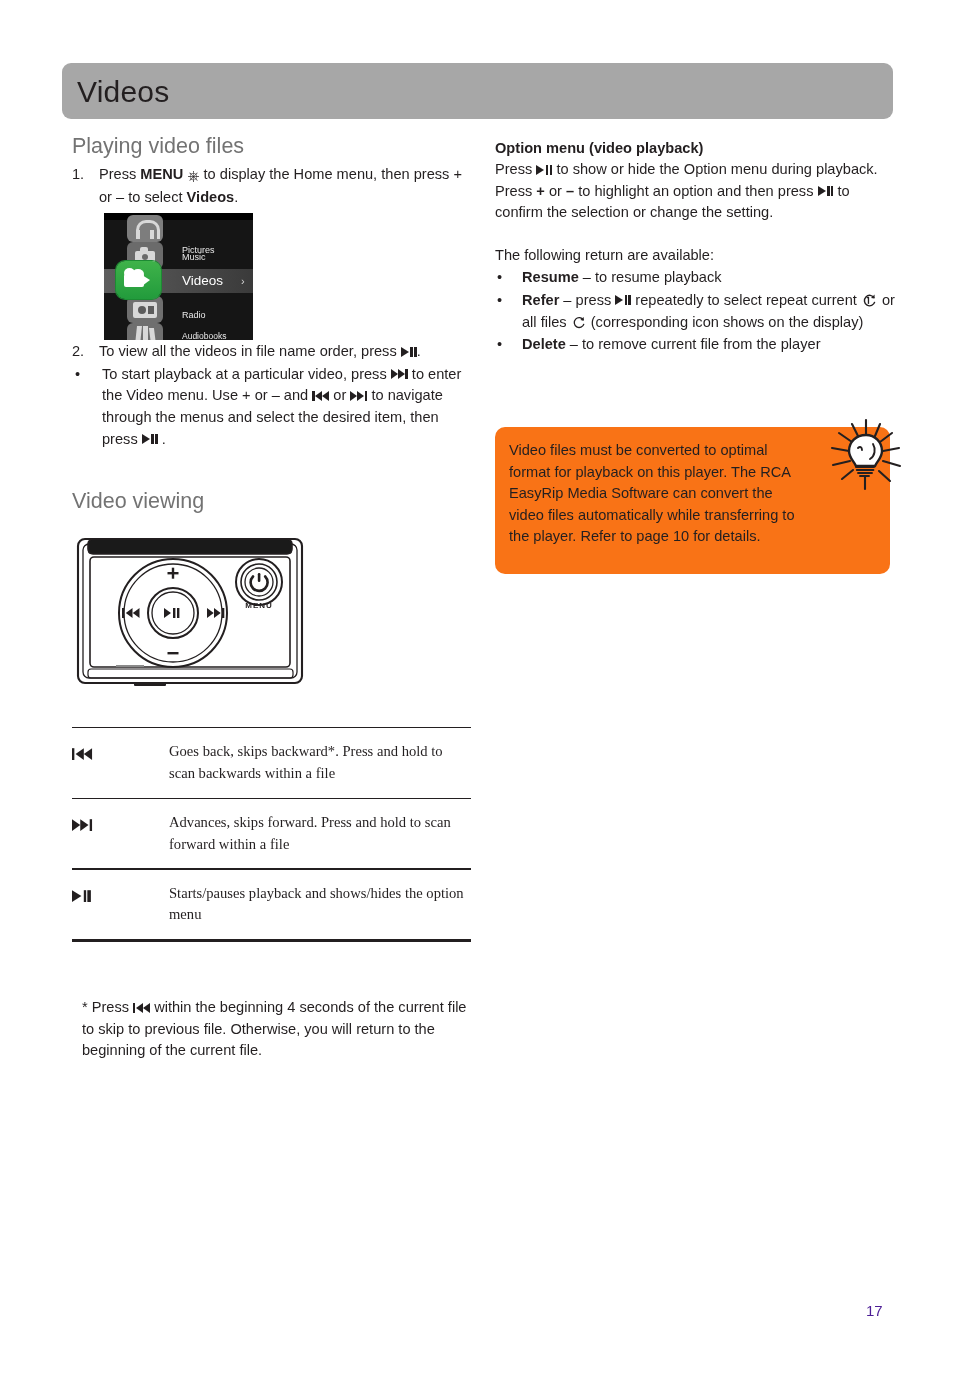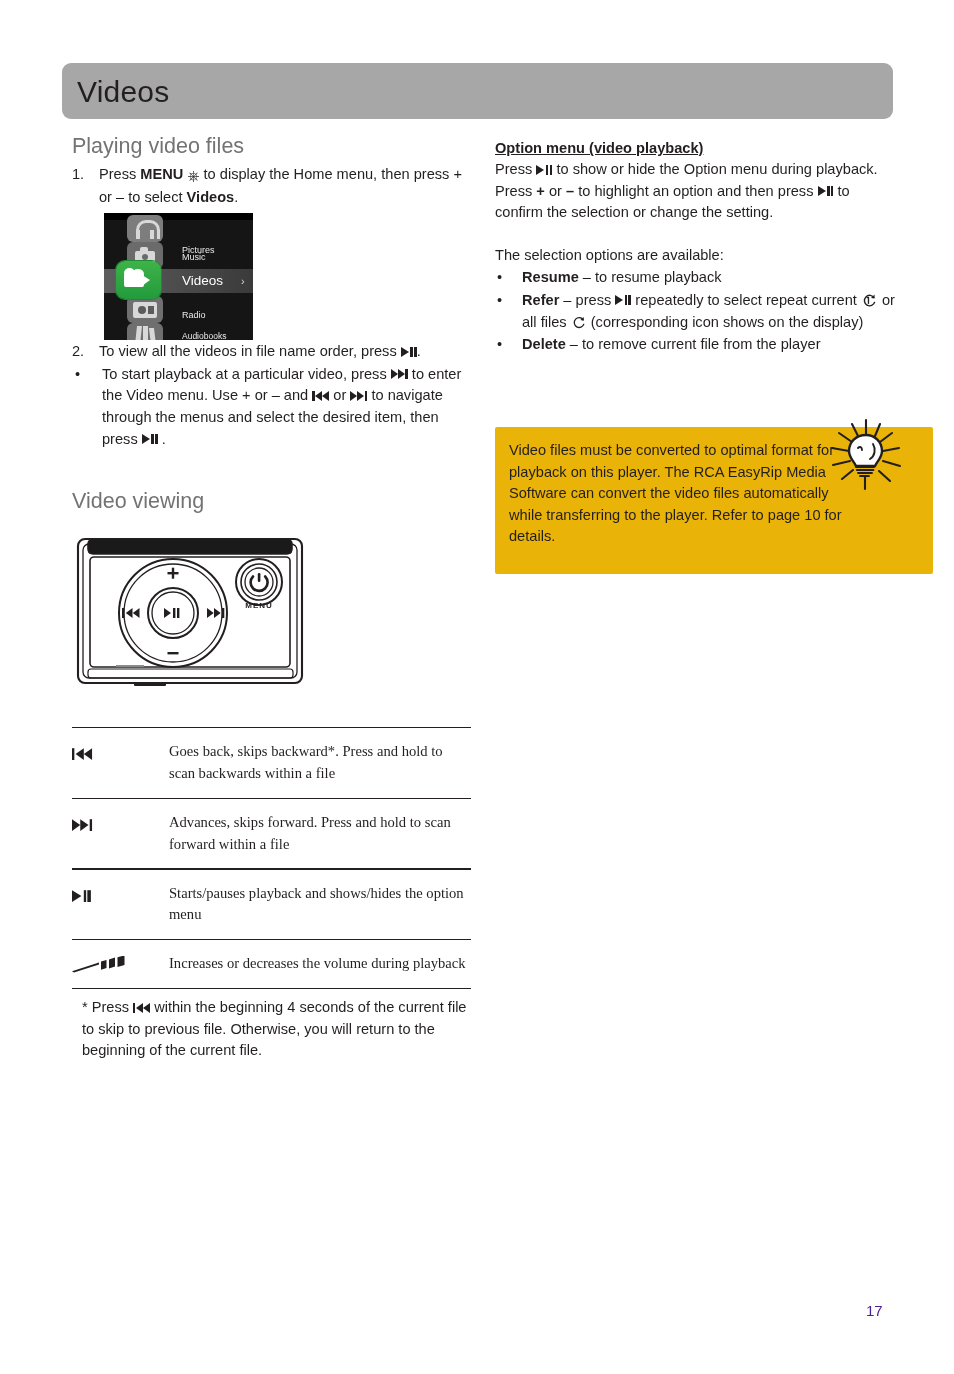--- a/index.html
+++ b/index.html
@@ -62,21 +62,20 @@
     font-weight: 400;
     margin: 0 0 5px 0;
     line-height: 26px;
     color: #737373;
   }
   h3.sub {
     font-size: 14.6px;
     font-weight: bold;
     margin: 0 0 1px 0;
     line-height: 20px;
-    text-decoration: underline;
   }
 
   p.body, li.body {
     font-size: 14.6px;
     line-height: 21.6px;
     margin: 0;
   }
 
   
   .listrow {
@@ -281,24 +280,24 @@
     font-size: 14.6px;
     line-height: 21.6px;
     margin-left: 10px;
   }
 
   
   .notebox {
     position: absolute;
     left: 495px;
     top: 427px;
-    width: 438px;
+    width: 395px;
     min-height: 147px;
-    background: #eab308;
-    border-radius: 2px;
+    background: #f97316;
+    border-radius: 10px;
   }
   .notebox .txt {
     padding: 13px 90px 15px 14px;
     font-size: 14.6px;
     line-height: 21.6px;
   }
   .bulb {
     position: absolute;
     left: 822px;
     top: 413px;
@@ -452,42 +451,31 @@
     <div class="hr"></div>
 
     <div class="krow">
       <div class="kicon">
         <span class="ic ic-playpause" style="transform:scale(1.18);transform-origin:left center;"><span class="tri"></span><span class="b1"></span><span class="b2"></span></span>
       </div>
       <div class="ktext">Starts/pauses playback and shows/hides the option menu</div>
     </div>
     <div class="hr"></div>
 
-    <div class="krow">
-      <div class="kicon">
-        <svg class="ic-volume" viewBox="0 0 62 17">
-          <path d="M0 15.2 L27 6.5 L27 8.6 L2 16.4 Z" fill="#231f20"></path>
-          <path d="M29 5.6 L34.5 3.9 L34.5 12.1 L29 13.8 Z" fill="#231f20"></path>
-          <path d="M37 3.4 L43 1.6 L43 10.6 L37 12.4 Z" fill="#231f20"></path>
-          <path d="M45.5 1.2 L52.5 -0.6 L52.5 9.1 L45.5 10.9 Z" fill="#231f20"></path>
-        </svg>
-      </div>
-      <div class="ktext">Increases or decreases the volume during playback</div>
-    </div>
     <div class="hr"></div>
   </div>
 
   <div class="footnote"><span>* Press </span><span class="ic ic-prev"><span class="bar"></span><span class="t1"></span><span class="t2"></span></span><span> within the beginning 4 seconds of the current file to skip to previous file. Otherwise, you will return to the beginning of the current file.</span></div>
 
   <div class="col-right">
     <h3 class="sub">Option menu (video playback)</h3>
 
     <p class="body"><span>Press </span><span class="ic ic-playpause"><span class="tri"></span><span class="b1"></span><span class="b2"></span></span><span> to show or hide the Option menu during playback. Press </span><b>+</b><span> or </span><b>–</b><span> to highlight an option and then press </span><span class="ic ic-playpause"><span class="tri"></span><span class="b1"></span><span class="b2"></span></span><span> to confirm the selection or change the setting.</span></p>
 
-    <p class="body" style="margin-top:21px">The selection options are available:</p>
+    <p class="body" style="margin-top:21px">The following return are available:</p>
 
     <div class="listrow rightlist">
       <span class="marker">•</span>
       <span class="content"><b>Resume</b><span> – to resume playback</span></span>
     </div>
 
     <div class="listrow rightlist">
       <span class="marker">•</span>
       <span class="content"><b>Refer</b><span> – press </span><span class="ic ic-playpause"><span class="tri"></span><span class="b1"></span><span class="b2"></span></span><span> repeatedly to select repeat current </span><svg class="ic-rep" width="15" height="15" viewBox="0 0 16 16">
             <path d="M13 5.2 A5.6 5.6 0 1 0 13.6 9.5" fill="none" stroke="#231f20" stroke-width="1.5"></path>

